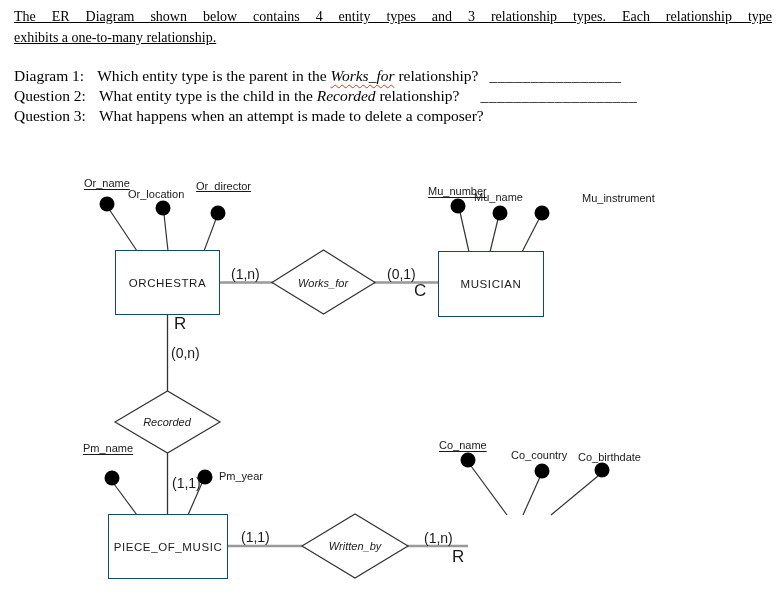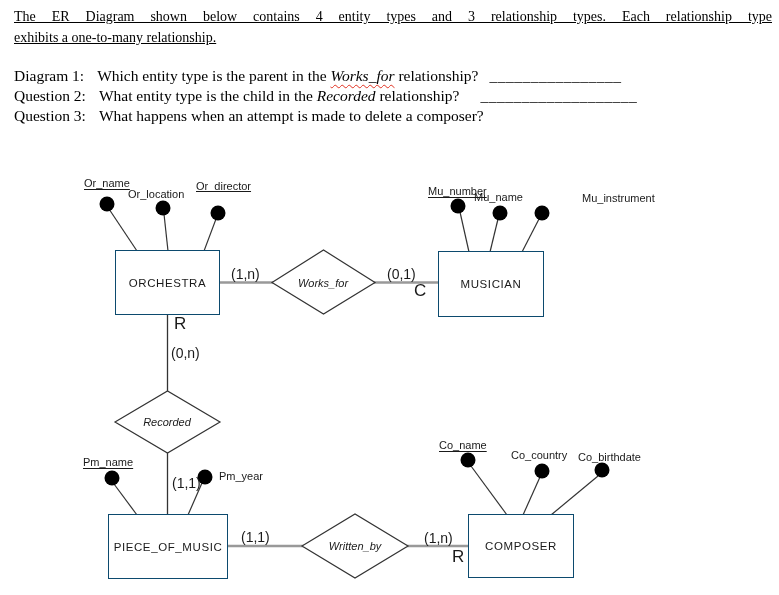--- a/index.html
+++ b/index.html
@@ -80,21 +80,21 @@
     white-space: nowrap;
   }
   .attr-label.key { text-decoration: underline; text-underline-offset: 2px; }
 
   .lb-or-name      { left: 84px;  top: 177px; }
   .lb-or-location  { left: 128px; top: 188px; }
   .lb-or-director  { left: 196px; top: 180px; text-decoration: underline; }
   .lb-mu-number    { left: 428px; top: 185px; }
   .lb-mu-name      { left: 474px; top: 191px; }
   .lb-mu-instrument{ left: 536px; top: 192px; padding-left: 46px; }
-  .lb-pm-name      { left: 83px;  top: 456px; }
+  .lb-pm-name      { left: 83px;  top: 442px; }
   .lb-pm-year      { left: 219px; top: 470px; }
   .lb-co-name      { left: 439px; top: 439px; }
   .lb-co-country   { left: 511px; top: 449px; }
   .lb-co-birthdate { left: 578px; top: 451px; }
 
   .card-label {
     position: absolute;
     font-size: 14px;
     color: #1a1a1a;
     white-space: nowrap;
@@ -181,23 +181,20 @@
 
   <div class="entity ent-orchestra">
     <span>ORCHESTRA</span>
   </div>
   <div class="entity ent-musician">
     <span>MUSICIAN</span>
   </div>
   <div class="entity ent-piece">
     <span>PIECE_OF_MUSIC</span>
   </div>
-  <div class="entity ent-composer">
-    <span>COMPOSER</span>
-  </div>
 
   <div class="diamond-label lb-works-for">Works_for</div>
   <div class="diamond-label lb-recorded">Recorded</div>
   <div class="diamond-label lb-written-by">Written_by</div>
 
   <div class="attr-label key lb-or-name">Or_name</div>
   <div class="attr-label lb-or-location">Or_location</div>
   <div class="attr-label lb-or-director">Or_director</div>
   <div class="attr-label key lb-mu-number">Mu_number</div>
   <div class="attr-label lb-mu-name">Mu_name</div>

